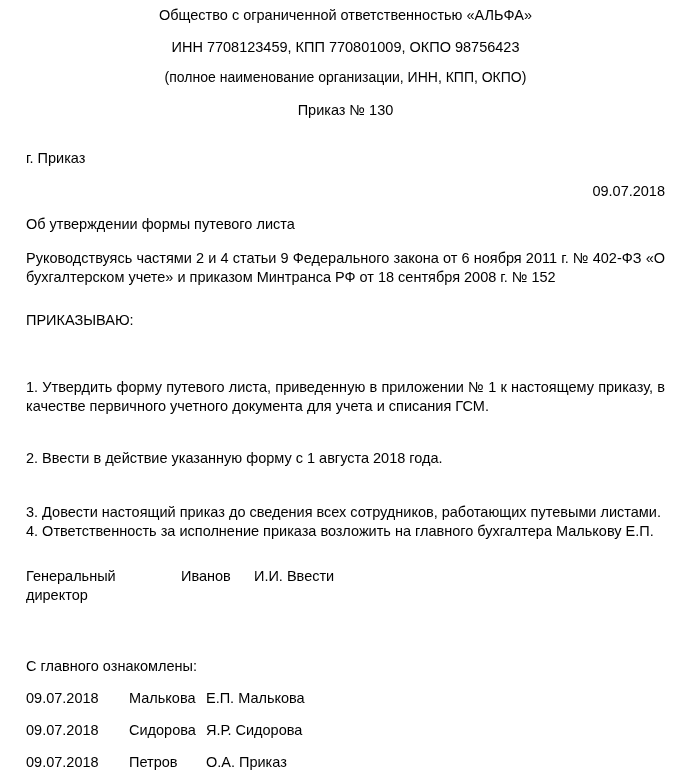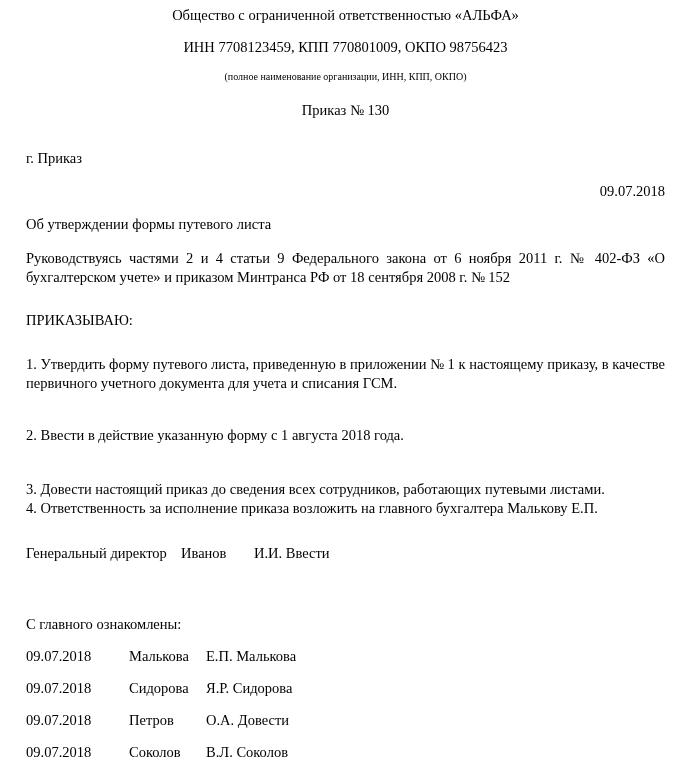--- a/index.html
+++ b/index.html
@@ -8,38 +8,38 @@
     background: #ffffff;
   }
   .doc {
     position: relative;
     width: 691px;
     height: 771px;
     box-sizing: border-box;
     padding: 6px 26px 26px 26px;
     background: #ffffff;
     color: #000000;
-    font-family: Liberation Serif, serif;
+    font-family: Liberation Sans, sans-serif;
     font-size: 14.5px;
     line-height: 19px;
     overflow: hidden;
   }
   .center { text-align: center; margin-top: 13px; }
   .right  { text-align: right; }
   .just   { text-align: justify; }
-  .hint   { font-size: 10px; line-height: 14px; }
+  .hint   { font-size: 14px; line-height: 14px; }
 
   .org-name        { margin-top: 0; }
   .order-title     { margin-top: 17px; }
   .place-line      { margin-top: 29px; }
   .date-line       { margin-top: 14px; }
   .subject-line    { margin-top: 14px; }
   .preamble        { margin-top: 15px; }
   .resolution-word { margin-top: 24px; }
-  .item-1          { margin-top: 25px; }
+  .item-1          { margin-top: 48px; }
   .item-2          { margin-top: 33px; }
   .item-3          { margin-top: 35px; }
   .item-4          { }
 
   .sig-row {
     display: flex;
     margin-top: 26px;
   }
   .sig-row .pos { width: 155px; flex: none; }
   .sig-row .sig { width: 73px;  flex: none; }
@@ -99,21 +99,21 @@
 
   <div class="ack-row">
     <span class="d">09.07.2018</span>
     <span class="s">Сидорова</span>
     <span class="nm">Я.Р. Сидорова</span>
   </div>
 
   <div class="ack-row">
     <span class="d">09.07.2018</span>
     <span class="s">Петров</span>
-    <span class="nm">О.А. Довести</span>
+    <span class="nm">О.А. Приказ</span>
   </div>
 
   <div class="ack-row">
     <span class="d">09.07.2018</span>
     <span class="s">Соколов</span>
     <span class="nm">В.Л. Соколов</span>
   </div>
 
 </div>
 

